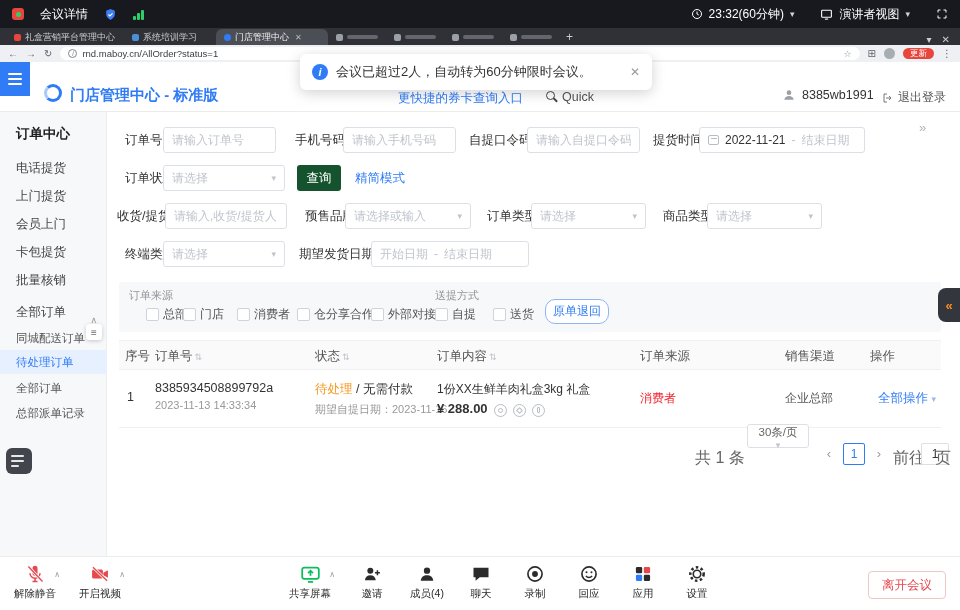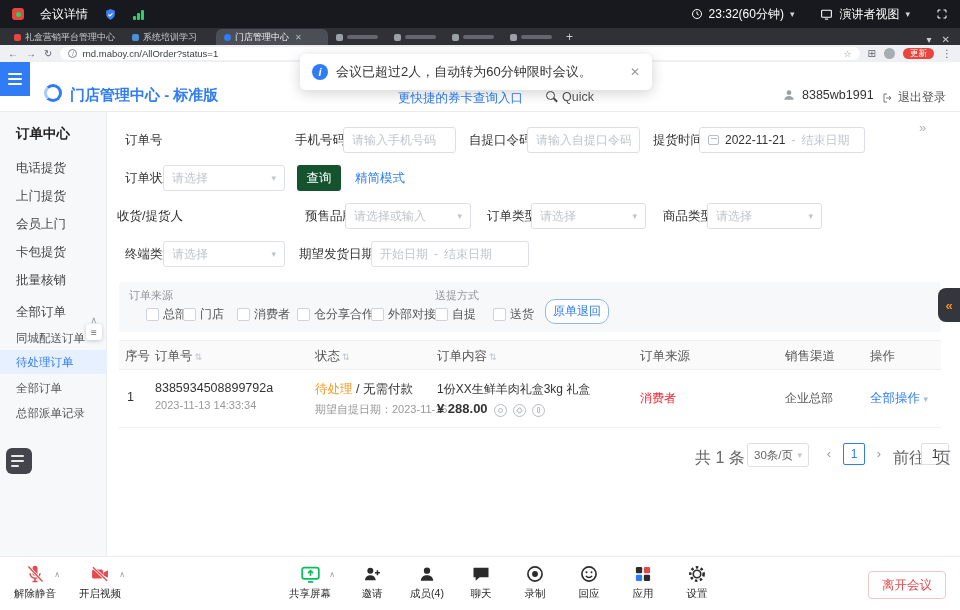--- a/index.html
+++ b/index.html
@@ -90,21 +90,21 @@
   .th { position:absolute; top:0; height:30px; line-height:30px; font-size:12.5px; color:#555; white-space:nowrap; }
   .sort { font-size:9px; color:#c0c4cc; margin-left:2px; }
   .trow { position:absolute; left:12px; top:258px; width:822px; height:58px; border-bottom:1px solid #f0f0f0; }
   .cell-line1 { font-size:12.5px; color:#333; white-space:nowrap; }
   .cell-line2 { font-size:11px; color:#999; margin-top:4px; white-space:nowrap; }
   .st-orange { color:#f59a23; }
   .price { font-size:13px; font-weight:bold; color:#333; }
   .mini-ic { width:13px; height:13px; border:1px solid #b8bcc4; border-radius:50%; display:inline-flex; align-items:center; justify-content:center; margin-left:3px; vertical-align:middle; }
   .mini-ic i { width:5px; height:5px; border:1px solid #b8bcc4; border-radius:1px; display:block; }
   .src-red { color:#f5222d; font-size:12px; }
-  .act-blue { color:#2f7cf6; font-size:12.5px; }
+  .act-blue { color:#2f7cf6; font-size:12.5px;margin-left:8px; }
 
   .pg { position:absolute; font-size:16px; color:#666; }
   .pg-size { position:absolute; width:62px; height:24px; border:1px solid #dcdfe6; border-radius:3px; display:flex; align-items:center; justify-content:space-between; padding:0 6px; font-size:11.5px; color:#666; background:#fff; }
   .pg-btn { position:absolute; width:20px; height:22px; text-align:center; line-height:22px; color:#999; font-size:13px; }
   .pg-cur { position:absolute; width:22px; height:22px; border:1px solid #2f7cf6; color:#2f7cf6; border-radius:2px; text-align:center; line-height:20px; font-size:12px; background:#fff; }
   .pg-goto { position:absolute; width:28px; height:22px; border:1px solid #dcdfe6; border-radius:2px; text-align:center; font-size:12px; color:#333; font-family:inherit; }
   .collapse-r { position:absolute; left:812px; top:8px; color:#b0b3b8; font-size:13px; }
 
   
   .toast { left:300px; top:54px; width:352px; height:36px; background:#fff; border-radius:6px; box-shadow:0 3px 14px rgba(0,0,0,.18); display:flex; align-items:center; gap:8px; padding:0 12px; z-index:60; }
@@ -261,20 +261,21 @@
   <div class="abs float-widget">
       <i></i>
       <i></i>
       <i></i>
     </div>
 
   <div class="abs main">
     <span class="collapse-r">»</span>
 
     <span class="flabel" style="left:18px; top:15px;">订单号</span>
+    <input class="finput" style="left: 56px; top: 15px; width: 113px;" placeholder="请输入订单号">
     <span class="flabel" style="left:188px; top:15px;">手机号码</span>
     <input class="finput" style="left: 236px; top: 15px; width: 113px;" placeholder="请输入手机号码">
     <span class="flabel" style="left:362px; top:15px;">自提口令码</span>
     <input class="finput" style="left: 420px; top: 15px; width: 113px;" placeholder="请输入自提口令码">
     <span class="flabel" style="left:546px; top:15px;">提货时间</span>
     <div class="frange" style="left:592px; top:15px; width:166px;">
       <span class="cal-ic"></span>
       <span class="dt">2022-11-21</span>
       <span class="sep">-</span>
       <span class="ph">结束日期</span>
@@ -282,20 +283,21 @@
 
     <span class="flabel" style="left:18px; top:53px;">订单状态</span>
     <div class="fsel" style="left:56px; top:53px; width:122px;">
       <span>请选择</span>
       <span class="caret">▾</span>
     </div>
     <button class="btn-primary" style="left:190px; top:53px; width:44px;">查询</button>
     <span class="link-blue" style="left:248px; top:53px;">精简模式</span>
 
     <span class="flabel" style="left:10px; top:91px;">收货/提货人</span>
+    <input class="finput" style="left: 58px; top: 91px; width: 122px;" placeholder="请输入,收货/提货人">
     <span class="flabel" style="left:198px; top:91px;">预售品牌</span>
     <div class="fsel" style="left:238px; top:91px; width:126px;">
       <span>请选择或输入</span>
       <span class="caret">▾</span>
     </div>
     <span class="flabel" style="left:380px; top:91px;">订单类型</span>
     <div class="fsel" style="left:424px; top:91px; width:115px;">
       <span>请选择</span>
       <span class="caret">▾</span>
     </div>
@@ -385,21 +387,21 @@
               <i style="width:3.5px; height:6px;"></i>
             </span>
         </div>
       </div>
       <span class="abs src-red" style="left:521px; top:20px;">消费者</span>
       <span class="abs cell-line1" style="left:666px; top:20px; font-size:12px; color:#555;">企业总部</span>
       <span class="abs act-blue" style="left:751px; top:20px;"><span>全部操作</span> <span style="font-size:9px; color:#9db9e8;">▾</span></span>
     </div>
 
     <span class="pg" style="left:588px; top:336px;">共 1 条</span>
-    <div class="pg-size" style="left:640px; top:331px;">
+    <div class="pg-size" style="left:640px; top:312px;flex-direction:column;">
       <span>30条/页</span>
       <span style="font-size:9px; color:#c0c4cc;">▾</span>
     </div>
     <span class="pg-btn" style="left:712px; top:331px;">‹</span>
     <span class="pg-cur" style="left:736px; top:331px;">1</span>
     <span class="pg-btn" style="left:762px; top:331px;">›</span>
     <span class="pg" style="left:786px; top:336px;">前往</span>
     <input class="pg-goto" style="left: 814px; top: 331px;" value="1">
     <span class="pg" style="left:826px; top:336px; left:828px;">页</span>
   </div>

